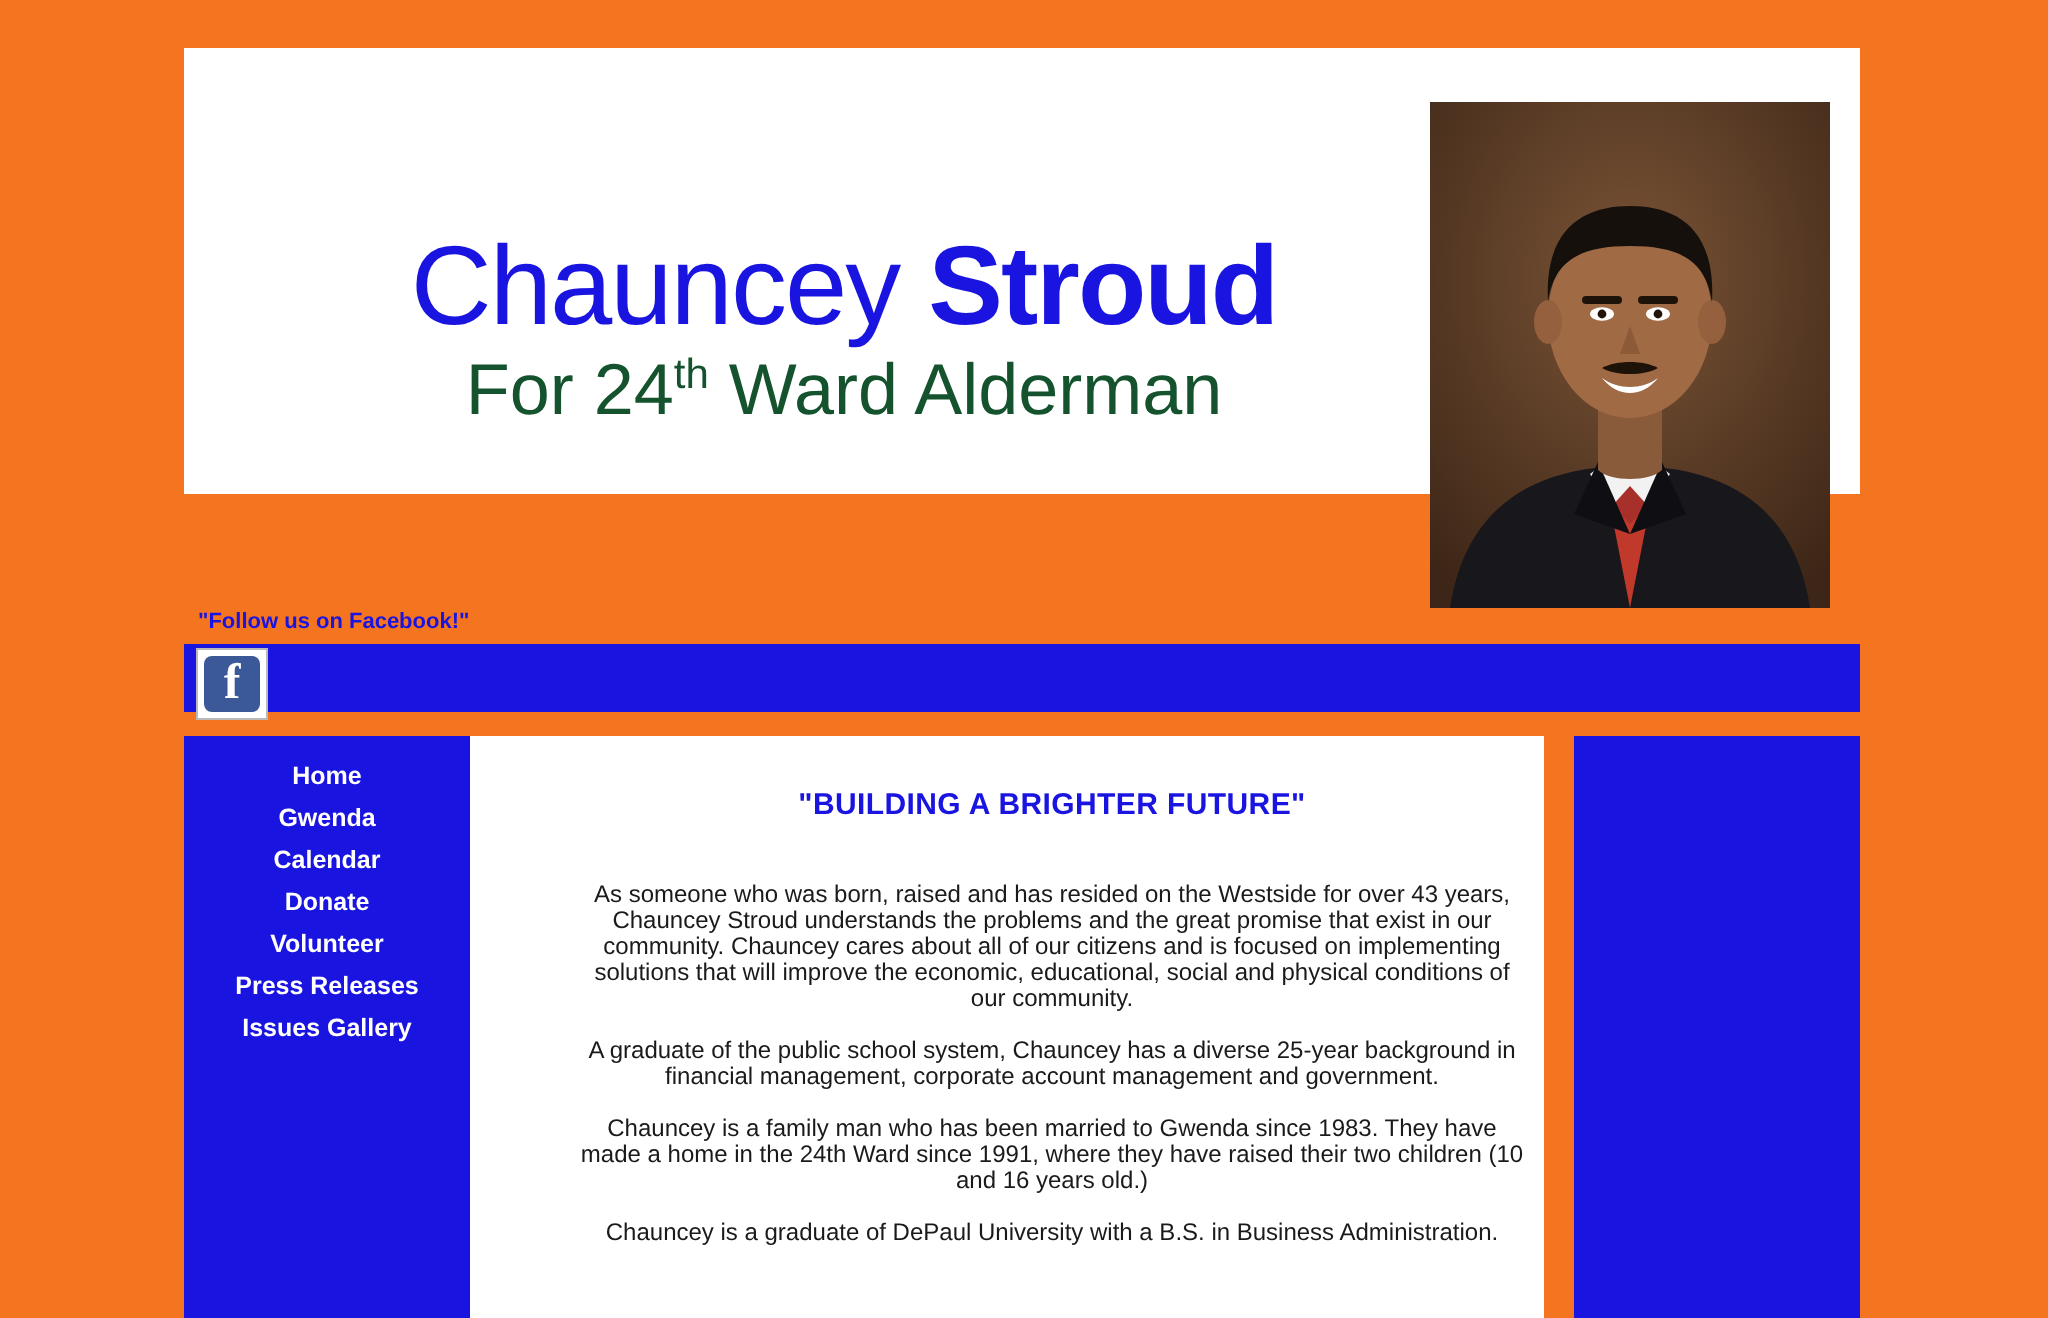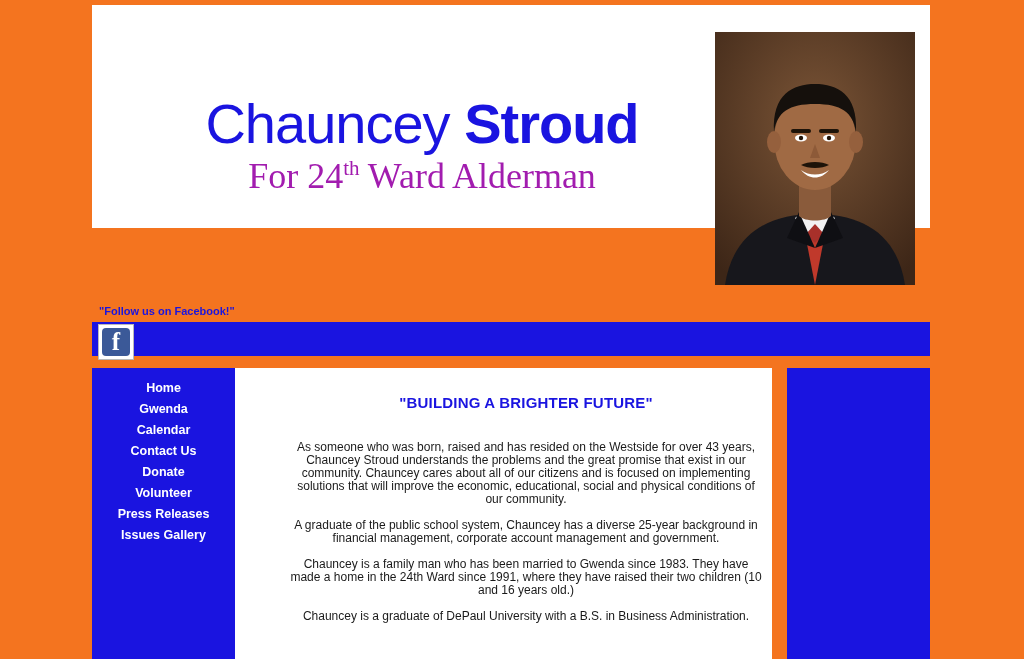--- a/index.html
+++ b/index.html
@@ -16,21 +16,21 @@
   .page {
     position: relative;
     width: 1024px;
     height: 659px;
     background: #f4741f;
   }
   
   .header {
     position: absolute;
     left: 92px;
-    top: 5px;
+    top: 24px;
     width: 838px;
     height: 223px;
     background: #ffffff;
   }
   .logo-wrap {
     position: absolute;
     left: 30px;
     top: 90px;
     width: 600px;
     text-align: center;
@@ -42,24 +42,24 @@
     letter-spacing: -1px;
     white-space: nowrap;
   }
   .logo-line1 .light {
     font-weight: 400;
   }
   .logo-line1 .bold {
     font-weight: 700;
   }
   .logo-line2 {
-    font-family: Liberation Serif, serif;
+    font-family: Liberation Sans, sans-serif;
     font-size: 36px;
     line-height: 42px;
-    color: #a21caf;
+    color: #14532d;
     margin-top: 2px;
     white-space: nowrap;
   }
   .logo-line2 sup {
     font-size: 21px;
     vertical-align: super;
     line-height: 0;
   }
   .portrait {
     position: absolute;
@@ -250,21 +250,20 @@
   <div class="fb-icon">
     <div class="fb-icon-inner">f</div>
   </div>
 
   <div class="content-row">
 
     <nav class="sidebar">
       <a class="nav-item" href="#">Home</a>
       <a class="nav-item" href="#">Gwenda</a>
       <a class="nav-item" href="#">Calendar</a>
-      <a class="nav-item" href="#">Contact Us</a>
       <a class="nav-item" href="#">Donate</a>
       <a class="nav-item" href="#">Volunteer</a>
       <a class="nav-item" href="#">Press Releases</a>
       <a class="nav-item" href="#">Issues Gallery</a>
     </nav>
 
     <main class="main">
       <h1 class="main-title">"BUILDING A BRIGHTER FUTURE"</h1>
       <p>As someone who was born, raised and has resided on the Westside for over 43 years, Chauncey Stroud understands the problems and the great promise that exist in our community. Chauncey cares about all of our citizens and is focused on implementing solutions that will improve the economic, educational, social and physical conditions of our community.</p>
       <p>A graduate of the public school system, Chauncey has a diverse 25-year background in financial management, corporate account management and government.</p>

